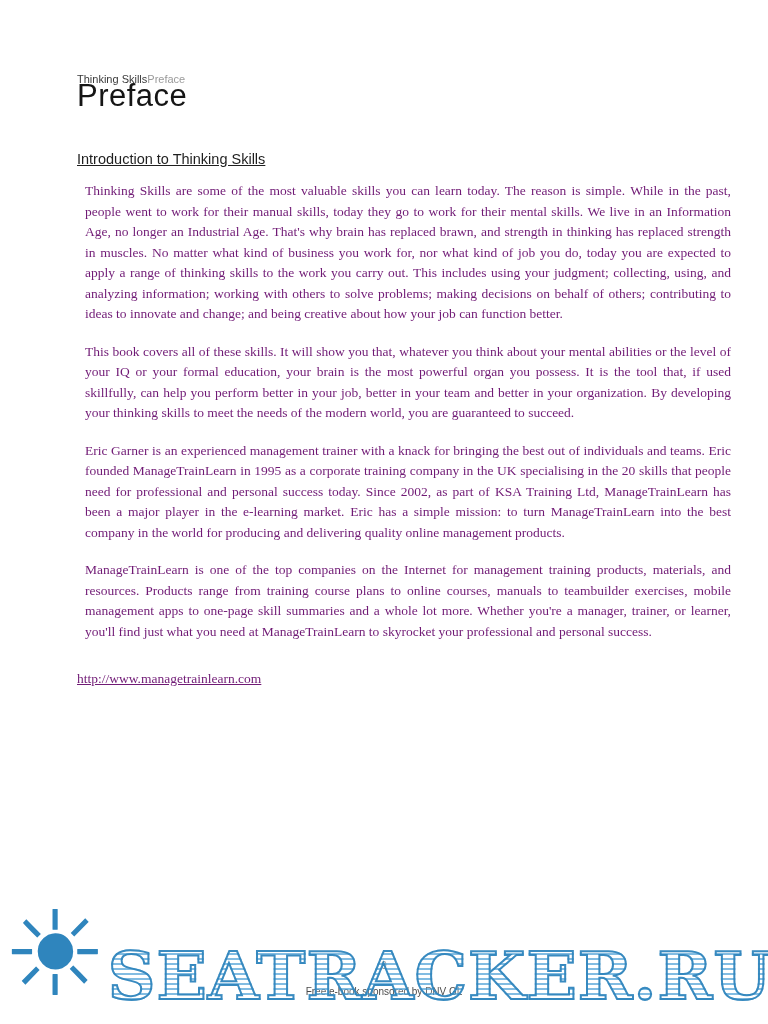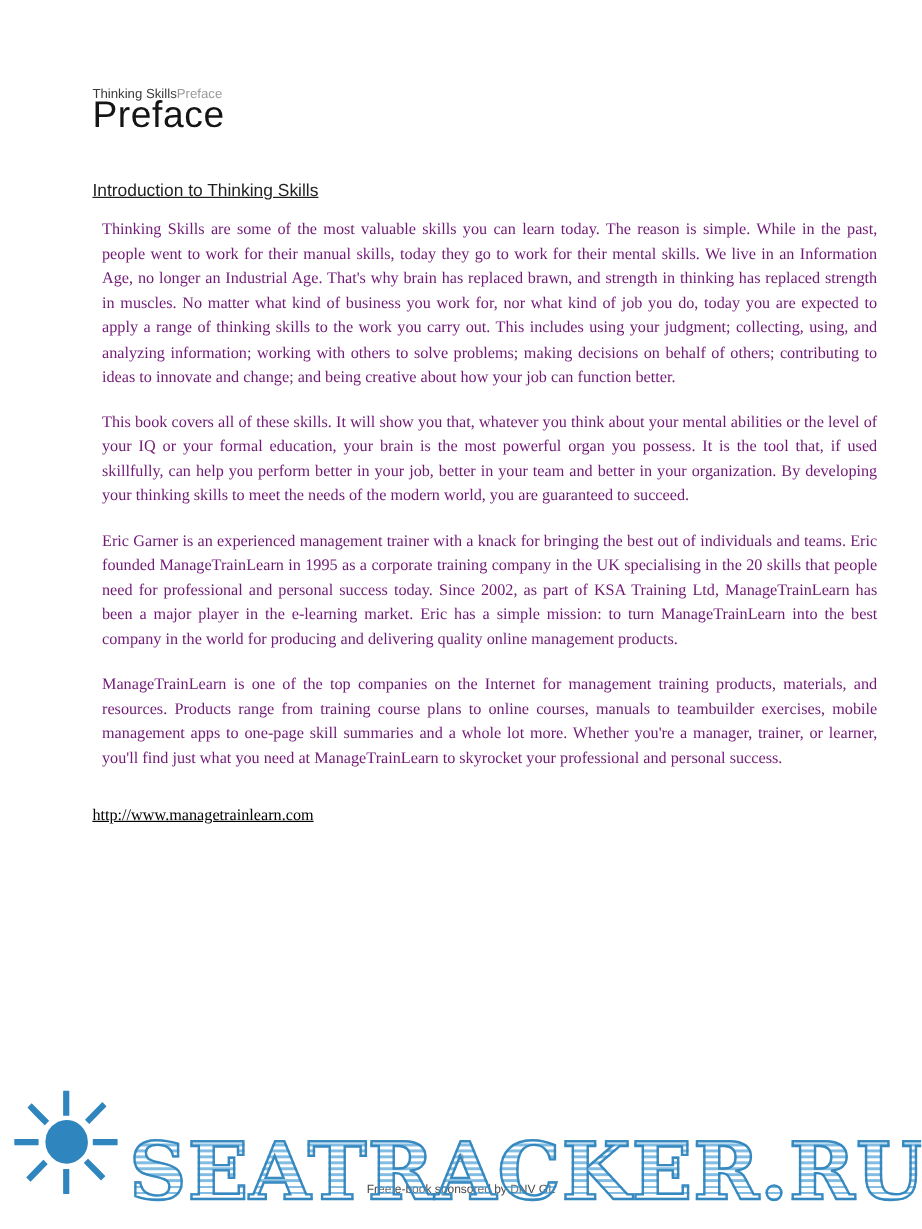--- a/index.html
+++ b/index.html
@@ -42,21 +42,21 @@
   p.body-par{
     margin:0 0 17px 8px;
     font-size:13.5px;line-height:20.5px;
     text-align:justify;
     color:#701a75;
   }
   a.site-link{
     display:inline-block;
     margin-top:12px;
     font-size:13.5px;
-    color:#000000;
+    color:#701a75;
     text-decoration:underline;
   }
   .footer-pagenum{
     position:absolute;left:0;right:0;top:960px;
     text-align:center;
     font-family:"Liberation Sans", sans-serif;
     font-size:10px;color:#8a8a8a;
     z-index:1;
   }
   .footer-sponsor{

